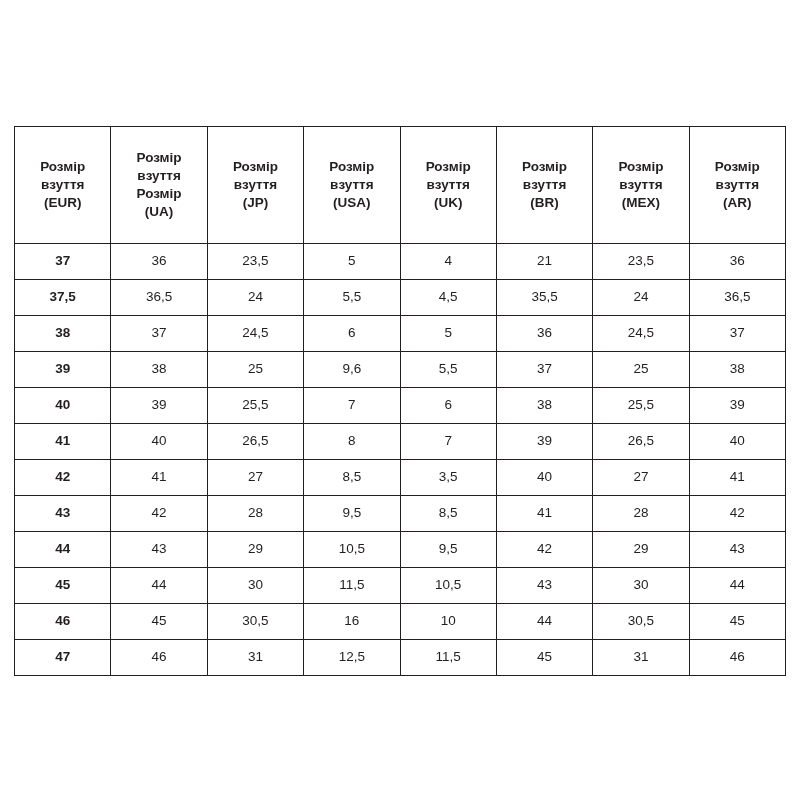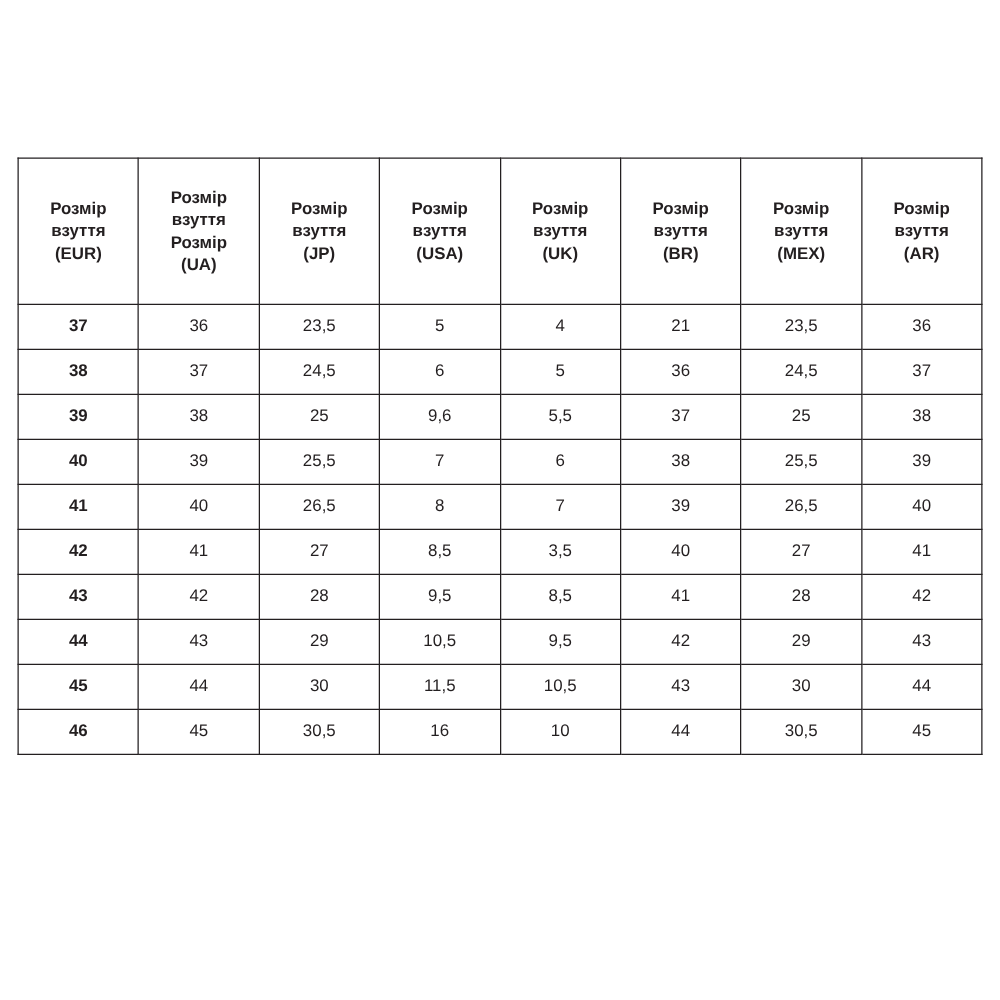--- a/index.html
+++ b/index.html
@@ -110,20 +110,30 @@
             <td class="eur-col">37</td>
             <td>36</td>
             <td>23,5</td>
             <td>5</td>
             <td>4</td>
             <td>21</td>
             <td>23,5</td>
             <td>36</td>
           </tr>
           <tr>
+            <td class="eur-col">37,5</td>
+            <td>36,5</td>
+            <td>24</td>
+            <td>5,5</td>
+            <td>4,5</td>
+            <td>35,5</td>
+            <td>24</td>
+            <td>36,5</td>
+          </tr>
+          <tr>
             <td class="eur-col">38</td>
             <td>37</td>
             <td>24,5</td>
             <td>6</td>
             <td>5</td>
             <td>36</td>
             <td>24,5</td>
             <td>37</td>
           </tr>
           <tr>
@@ -199,16 +209,26 @@
           <tr>
             <td class="eur-col">46</td>
             <td>45</td>
             <td>30,5</td>
             <td>16</td>
             <td>10</td>
             <td>44</td>
             <td>30,5</td>
             <td>45</td>
           </tr>
+          <tr>
+            <td class="eur-col">47</td>
+            <td>46</td>
+            <td>31</td>
+            <td>12,5</td>
+            <td>11,5</td>
+            <td>45</td>
+            <td>31</td>
+            <td>46</td>
+          </tr>
         </tbody>
     </table>
   </div>
 </div>
 
 </body></html>

